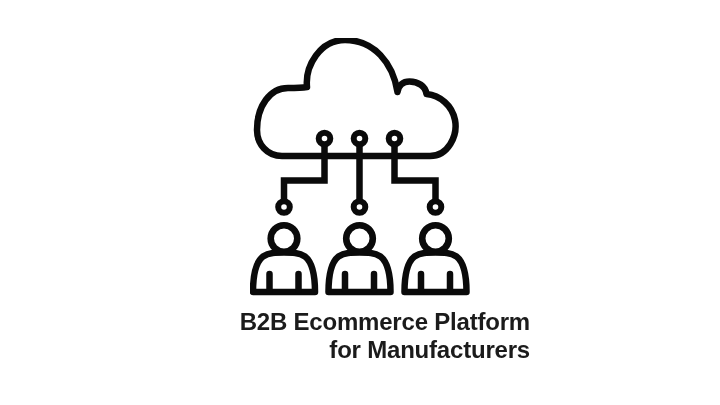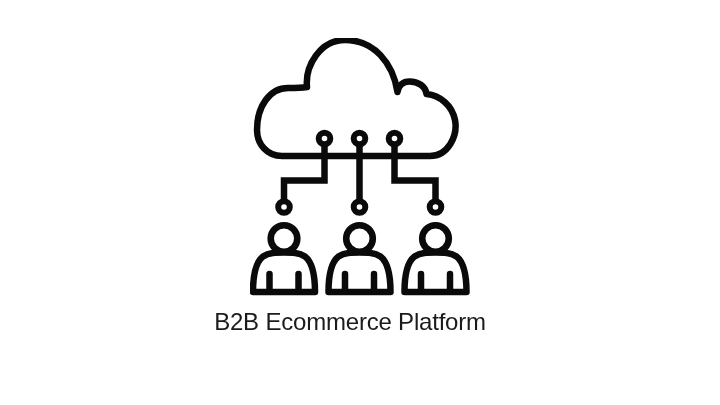--- a/index.html
+++ b/index.html
@@ -20,23 +20,23 @@
     left: 250px;
     top: 38px;
     width: 220px;
     height: 262px;
   }
   .caption {
     position: absolute;
     left: 170px;
     top: 308px;
     width: 360px;
-    text-align: center;
+    text-align: right;
     color: #1b1b1b;
-    font-weight: 400;
+    font-weight: 700;
     font-size: 24px;
     line-height: 28px;
     letter-spacing: -0.2px;
   }
   .caption .line { display: block; }
 </style>
 </head>
 <body>
 
 <div class="canvas">
@@ -88,15 +88,16 @@
 
         <circle cx="34" cy="169" r="5.8" fill="#ffffff" stroke-width="6"></circle>
         <circle cx="109.5" cy="169" r="5.8" fill="#ffffff" stroke-width="6"></circle>
         <circle cx="185.5" cy="169" r="5.8" fill="#ffffff" stroke-width="6"></circle>
       </g>
     </svg>
   </div>
 
   <div class="caption">
     <span class="line">B2B Ecommerce Platform</span>
+    <span class="line">for Manufacturers</span>
   </div>
 
 </div>
 
 </body></html>

